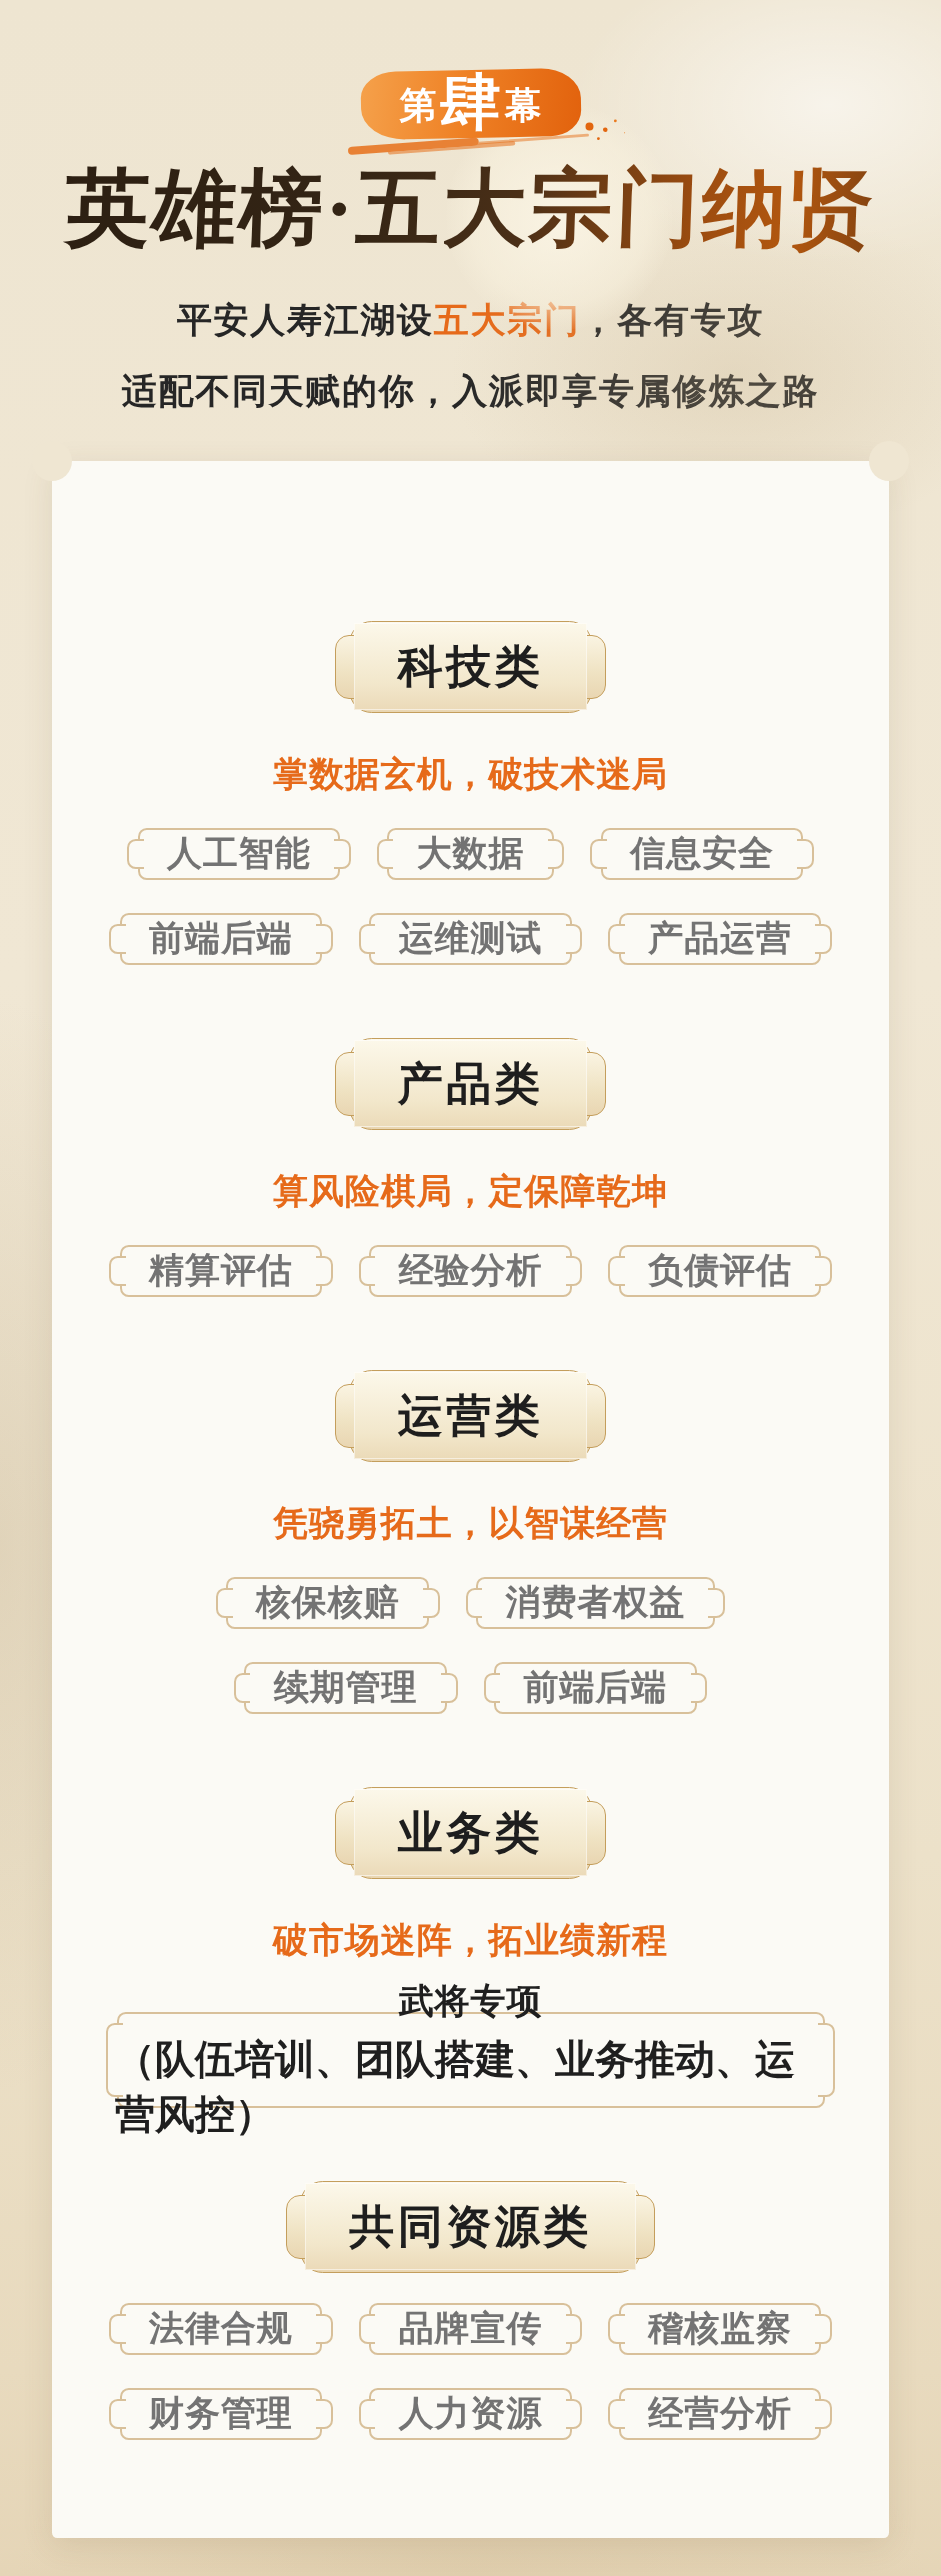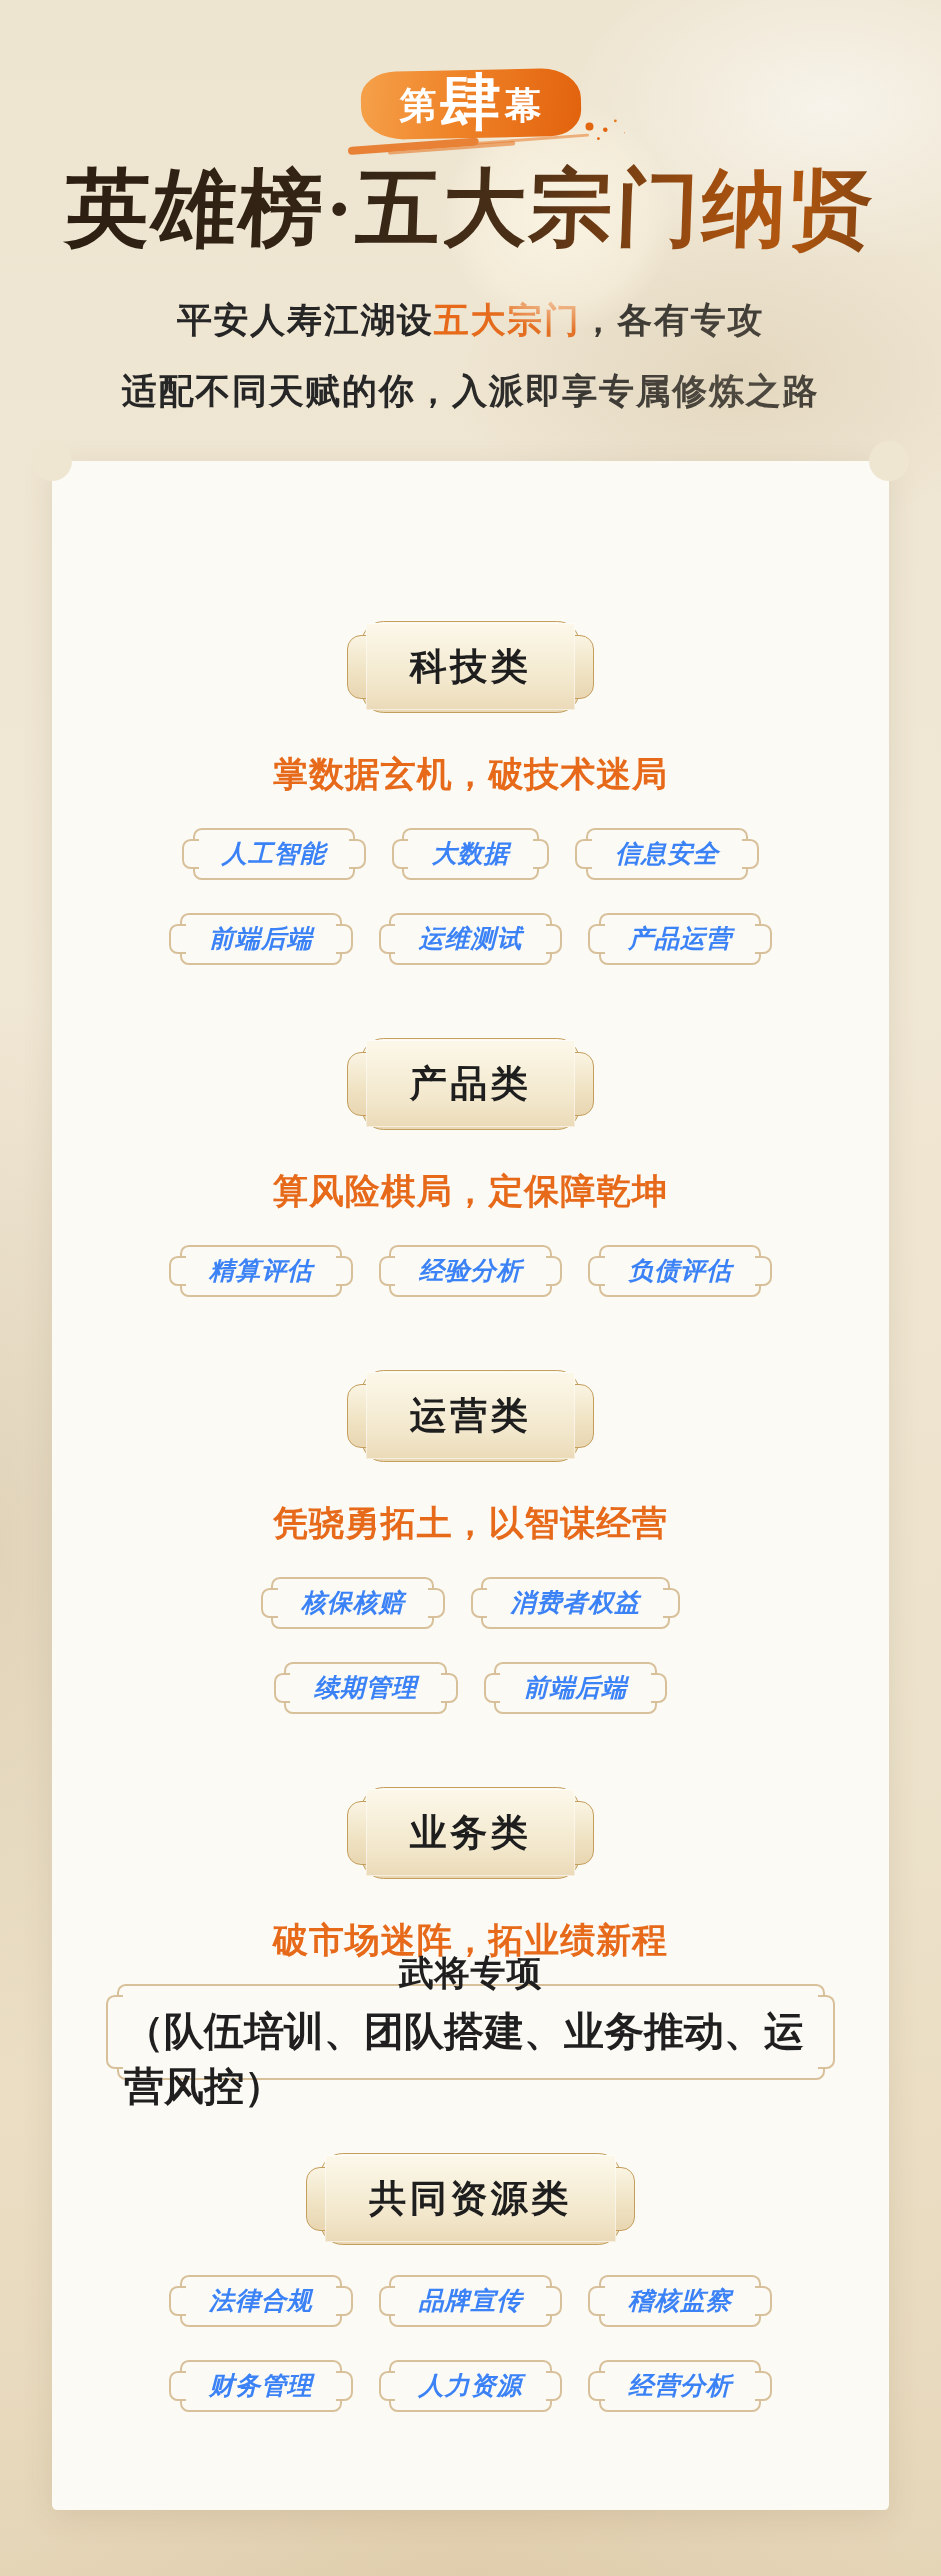--- a/index.html
+++ b/index.html
@@ -81,37 +81,37 @@
 
   
   .plaque{position:relative;height:92px;margin:0 auto;display:flex;align-items:center;justify-content:center;padding:0 63px;width:max-content;}
   .plaque .frameA{left:14px;right:14px;top:0;bottom:0;border:1.7px solid #C49E5C;border-radius:22.7px;
     background:linear-gradient(180deg,#FDF9EE 0%,#F3E8CC 55%,#E9D6B2 100%);}
   .plaque .frameB{left:0;right:0;top:14px;bottom:14px;border:1.7px solid #C49E5C;border-radius:14px;
     background:linear-gradient(180deg,#FAF4E2 0%,#EFE2C2 60%,#E9D6B2 100%);}
   .plaque .frameC{left:19px;right:19px;top:2.6px;bottom:2.6px;
     background:linear-gradient(180deg,#FCF8EA 0%,#F2E7CB 70%,#EBDAB8 100%);
     box-shadow:inset 0 0 0 0.9px rgba(255,255,255,.55);}
-  .plaque-label{position:relative;font-size:37px;font-weight:700;color:#1E1E1E;letter-spacing:3.5px;}
+  .plaque-label{position:relative;font-size:45px;font-weight:700;color:#1E1E1E;letter-spacing:3.5px;}
 
   
   .tagline{margin-top:38px;text-align:center;font-size:35px;font-weight:600;letter-spacing:0.9px;color:#E66A1A;}
 
   
   .tag-rows{margin-top:30px;}
   .tag-row{display:flex;justify-content:center;gap:26px;margin-top:33px;}
   .tag-row:first-child{margin-top:0;}
   .tag{position:relative;height:52px;display:inline-flex;align-items:center;justify-content:center;padding:0 40px;}
   .tag .frameA{left:10.5px;right:10.5px;top:0;bottom:0;border:2.6px solid #D8C09A;border-radius:8.7px;}
   .tag .frameB{left:0;right:0;top:11.3px;bottom:11.3px;border:2.6px solid #D8C09A;border-radius:8.7px;background:#FBFAF5;}
   .tag .frameC{left:16.6px;right:16.6px;top:3.5px;bottom:3.5px;background:#FBFAF5;}
-  .tag-label{position:relative;font-size:25px;font-weight:700;color:#3b82f6;letter-spacing:0.9px;font-style:italic;}
-
-  
-  .tag.wide{width:729px;height:96px;flex-direction:column;padding:7px 18px;box-sizing:border-box;margin:20px auto 0;display:flex;}
+  .tag-label{position:relative;font-size:35px;font-weight:700;color:#737373;letter-spacing:0.9px;}
+
+  
+  .tag.wide{width:729px;height:96px;flex-direction:column;padding:7px 9px;box-sizing:border-box;margin:48px auto 0;display:flex;}
   .tag.wide .line1{position:relative;font-size:35px;font-weight:700;color:#1F1F1F;letter-spacing:0.9px;}
   .tag.wide .line2{position:relative;font-size:40px;font-weight:700;color:#1F1F1F;margin-top:7px;letter-spacing:0;}
 
   .section{margin-top:73px;}
   .section:first-child{margin-top:0;}
 </style>
 </head>
 <body>
 
 <div class="page">

